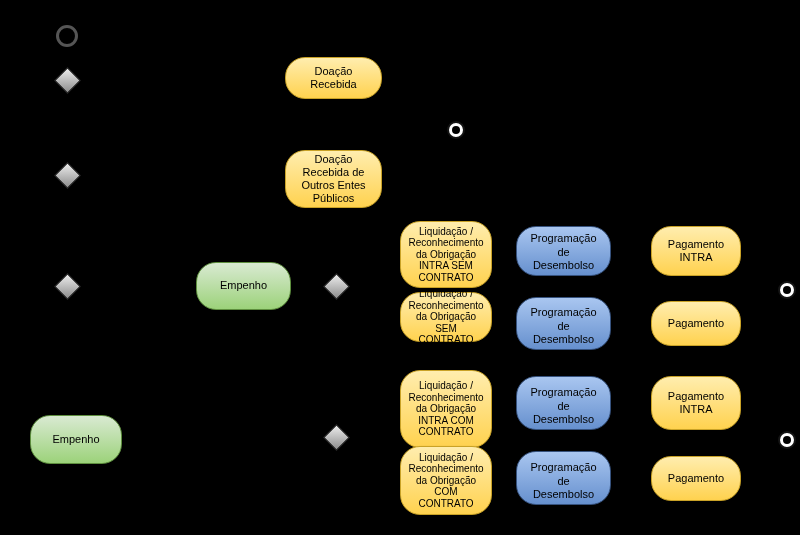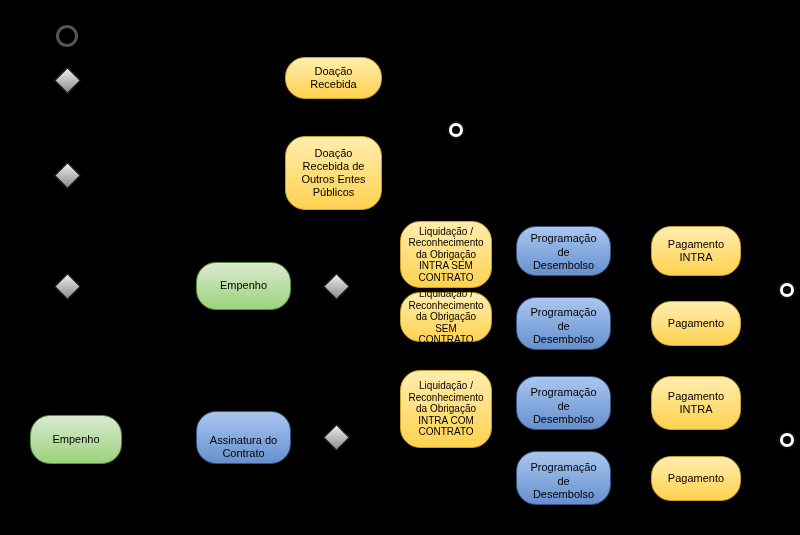--- a/index.html
+++ b/index.html
@@ -95,21 +95,21 @@
 
   <div class="gw" style="left:58px;top:71px"></div>
   <div class="gw" style="left:58px;top:166px"></div>
   <div class="gw" style="left:58px;top:277px"></div>
   <div class="gw" style="left:327px;top:277px"></div>
   <div class="gw" style="left:327px;top:428px"></div>
 
   <div class="task yellow" style="left:285px;top:57px;width:97px;height:42px">
     <span>Doação Recebida</span>
   </div>
-  <div class="task yellow" style="left:285px;top:136px;width:97px;height:74px">
+  <div class="task yellow" style="left:285px;top:150px;width:97px;height:58px">
     <span>Doação Recebida de Outros Entes Públicos</span>
   </div>
 
   <div class="task green" style="left:196px;top:262px;width:95px;height:48px">
     <span>Empenho</span>
   </div>
 
   <div class="task yellow sm" style="left:400px;top:221px;width:92px;height:67px">
     <span>Liquidação / Reconhecimento da Obrigação INTRA SEM CONTRATO</span>
   </div>
@@ -126,34 +126,34 @@
   <div class="task blue" style="left:516px;top:297px;width:95px;height:53px">
     <span>Programação de Desembolso</span>
   </div>
   <div class="task yellow" style="left:651px;top:301px;width:90px;height:45px">
     <span>Pagamento</span>
   </div>
 
   <div class="task green" style="left:30px;top:415px;width:92px;height:49px">
     <span>Empenho</span>
   </div>
-  <div class="task blue" style="left:196px;top:411px;width:95px;height:53px">
-    <span>Assinatura do Contrato</span>
-  </div>
 
   <div class="task yellow sm" style="left:400px;top:370px;width:92px;height:78px">
     <span>Liquidação / Reconhecimento da Obrigação INTRA COM CONTRATO</span>
   </div>
   <div class="task blue" style="left:516px;top:376px;width:95px;height:54px">
     <span>Programação de Desembolso</span>
   </div>
   <div class="task yellow" style="left:651px;top:376px;width:90px;height:54px">
     <span>Pagamento INTRA</span>
   </div>
 
+  <div class="task yellow sm" style="left:400px;top:446px;width:92px;height:69px">
+    <span>Liquidação / Reconhecimento da Obrigação COM CONTRATO</span>
+  </div>
   <div class="task blue" style="left:516px;top:451px;width:95px;height:54px">
     <span>Programação de Desembolso</span>
   </div>
   <div class="task yellow" style="left:651px;top:456px;width:90px;height:45px">
     <span>Pagamento</span>
   </div>
 
 </div>
 
 </body></html>

